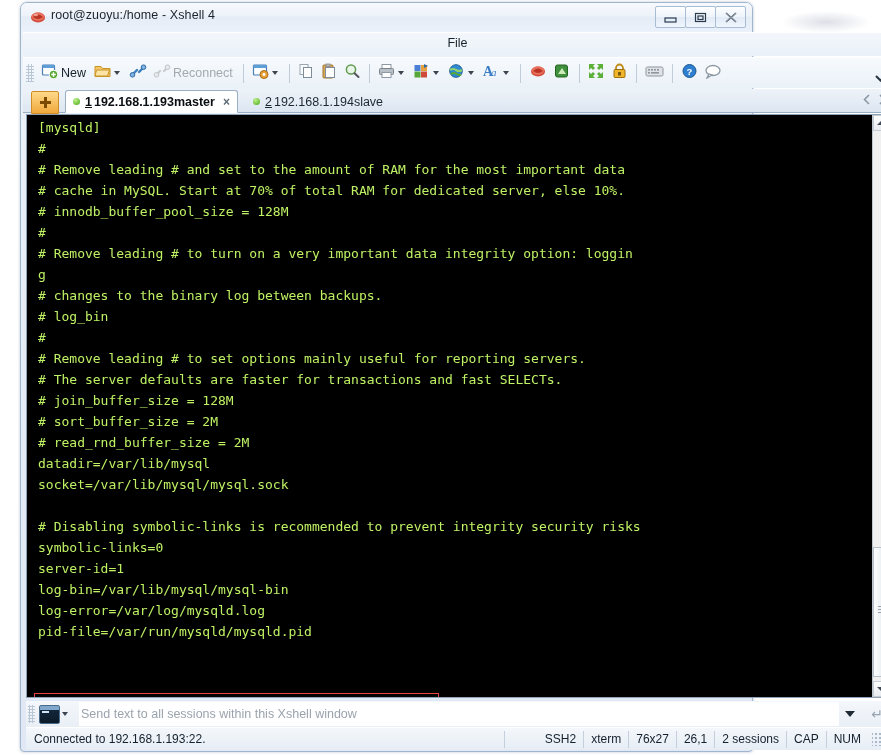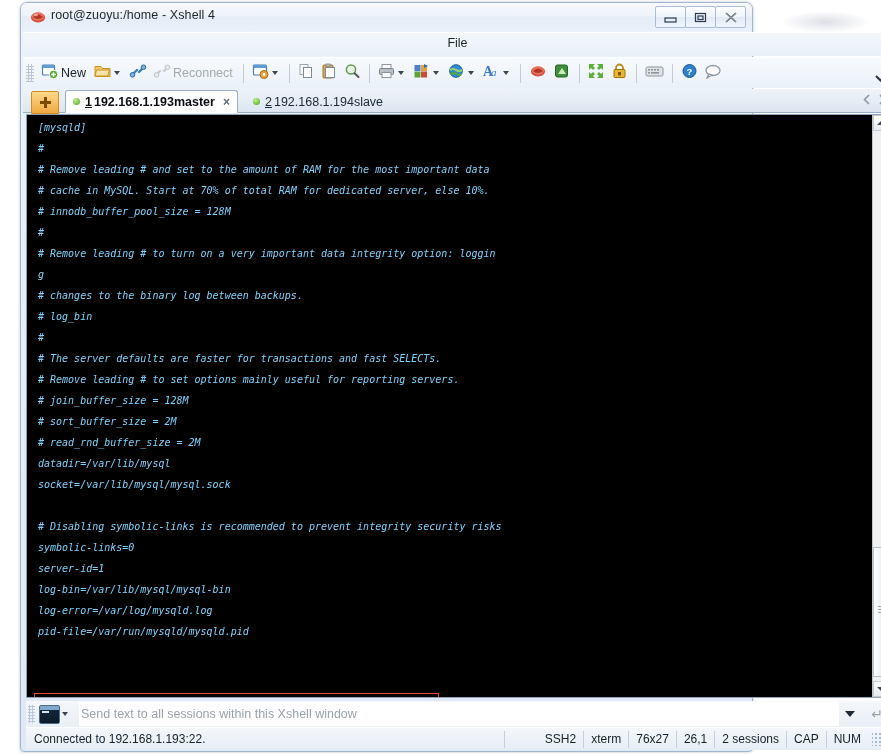--- a/index.html
+++ b/index.html
@@ -193,27 +193,26 @@
   .term {
     position: absolute;
     left: 0; top: 0; right: 16px; bottom: 0;
     background: #000;
     padding: 2px 0 0 11px;
     box-sizing: border-box;
     overflow: hidden;
   }
   .term-line {
     font-family: "DejaVu Sans Mono", "Liberation Mono", monospace;
-    font-size: 10px;
+    font-size: 13px;
     line-height: 21px;
-    color: #7dd3fc;
+    color: #bef264;
     white-space: pre;
     letter-spacing: 0px;
     height: 21px;
-    font-style: italic;
   }
 
   
   .annot-box {
     position: absolute;
     left: 7px; top: 578px;
     width: 405px; height: 42px;
     border: 1.5px solid #e8433f;
     box-sizing: border-box;
     pointer-events: none;
@@ -671,22 +670,22 @@
         <div class="term-line">#</div>
         <div class="term-line"># Remove leading # and set to the amount of RAM for the most important data</div>
         <div class="term-line"># cache in MySQL. Start at 70% of total RAM for dedicated server, else 10%.</div>
         <div class="term-line"># innodb_buffer_pool_size = 128M</div>
         <div class="term-line">#</div>
         <div class="term-line"># Remove leading # to turn on a very important data integrity option: loggin</div>
         <div class="term-line">g</div>
         <div class="term-line"># changes to the binary log between backups.</div>
         <div class="term-line"># log_bin</div>
         <div class="term-line">#</div>
+        <div class="term-line"># Remove leading # to set options mainly useful for reporting servers.</div>
         <div class="term-line"># The server defaults are faster for transactions and fast SELECTs.</div>
-        <div class="term-line"># Remove leading # to set options mainly useful for reporting servers.</div>
         <div class="term-line"># join_buffer_size = 128M</div>
         <div class="term-line"># sort_buffer_size = 2M</div>
         <div class="term-line"># read_rnd_buffer_size = 2M</div>
         <div class="term-line">datadir=/var/lib/mysql</div>
         <div class="term-line">socket=/var/lib/mysql/mysql.sock</div>
         <div class="term-line">&nbsp;</div>
         <div class="term-line"># Disabling symbolic-links is recommended to prevent integrity security risks</div>
         <div class="term-line">symbolic-links=0</div>
         <div class="term-line">server-id=1</div>
         <div class="term-line">log-bin=/var/lib/mysql/mysql-bin</div>

